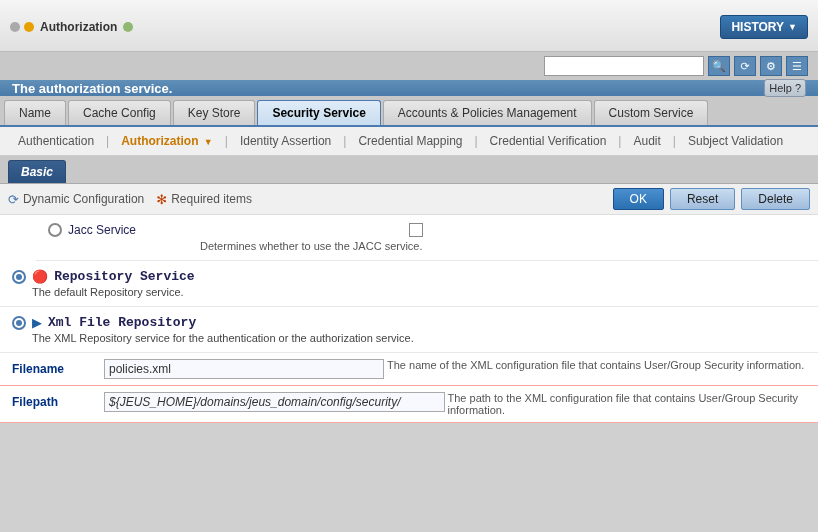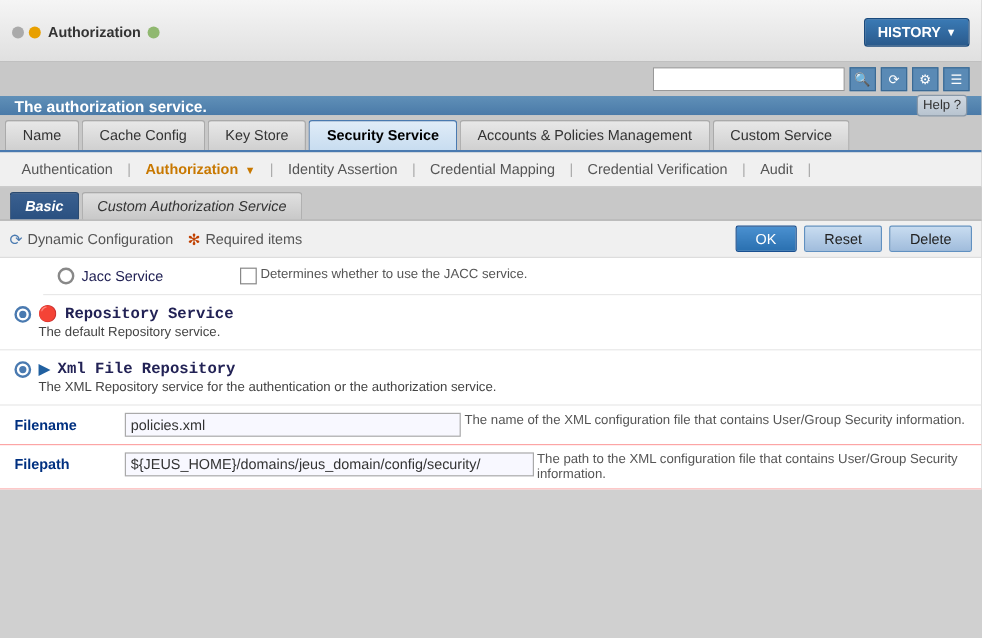--- a/index.html
+++ b/index.html
@@ -289,22 +289,23 @@
     }
     .jacc-label {
       display: flex;
       align-items: center;
       gap: 6px;
       min-width: 140px;
       color: #225;
     }
     .jacc-right {
       display: flex;
-      flex-direction: row;
+      flex-direction: column;
       gap: 3px;
+      align-items: flex-end;
     }
     .checkbox {
       width: 14px;
       height: 14px;
       border: 1px solid #888;
       background: white;
       display: inline-block;
       cursor: pointer;
     }
 
@@ -396,25 +397,25 @@
   </div>
   <span class="subtab-divider">|</span>
   <div class="subtab">Identity Assertion</div>
   <span class="subtab-divider">|</span>
   <div class="subtab">Credential Mapping</div>
   <span class="subtab-divider">|</span>
   <div class="subtab">Credential Verification</div>
   <span class="subtab-divider">|</span>
   <div class="subtab">Audit</div>
   <span class="subtab-divider">|</span>
+  <div class="subtab">Subject Validation</div>
 </div>
 
 <div class="inner-tabs">
   <div class="inner-tab active">Basic</div>
-  <div class="inner-tab">Custom Authorization Service</div>
 </div>
 
 <div class="toolbar-row">
   <div class="toolbar-left">
     <div class="toolbar-item">
       <span class="icon-dynamic">⟳</span>
       <span>Dynamic Configuration</span>
     </div>
     <div class="toolbar-item">
       <span class="icon-required">✻</span>
@@ -463,18 +464,18 @@
     <div class="form-label">Filename</div>
     <div class="form-right">
       <input class="form-input" type="text" value="policies.xml" style="">
       <span class="form-note">The name of the XML configuration file that contains User/Group Security information.</span>
     </div>
   </div>
 
   <div class="form-row">
     <div class="form-label">Filepath</div>
     <div class="form-right">
-      <input class="form-input" type="text" style="width: 389px;" value="${JEUS_HOME}/domains/jeus_domain/config/security/">
+      <input class="form-input" type="text" style="width: 389px; font-style: italic;" value="${JEUS_HOME}/domains/jeus_domain/config/security/">
       <span class="form-note">The path to the XML configuration file that contains User/Group Security information.</span>
     </div>
   </div>
 
 </div>
 
 </body></html>

